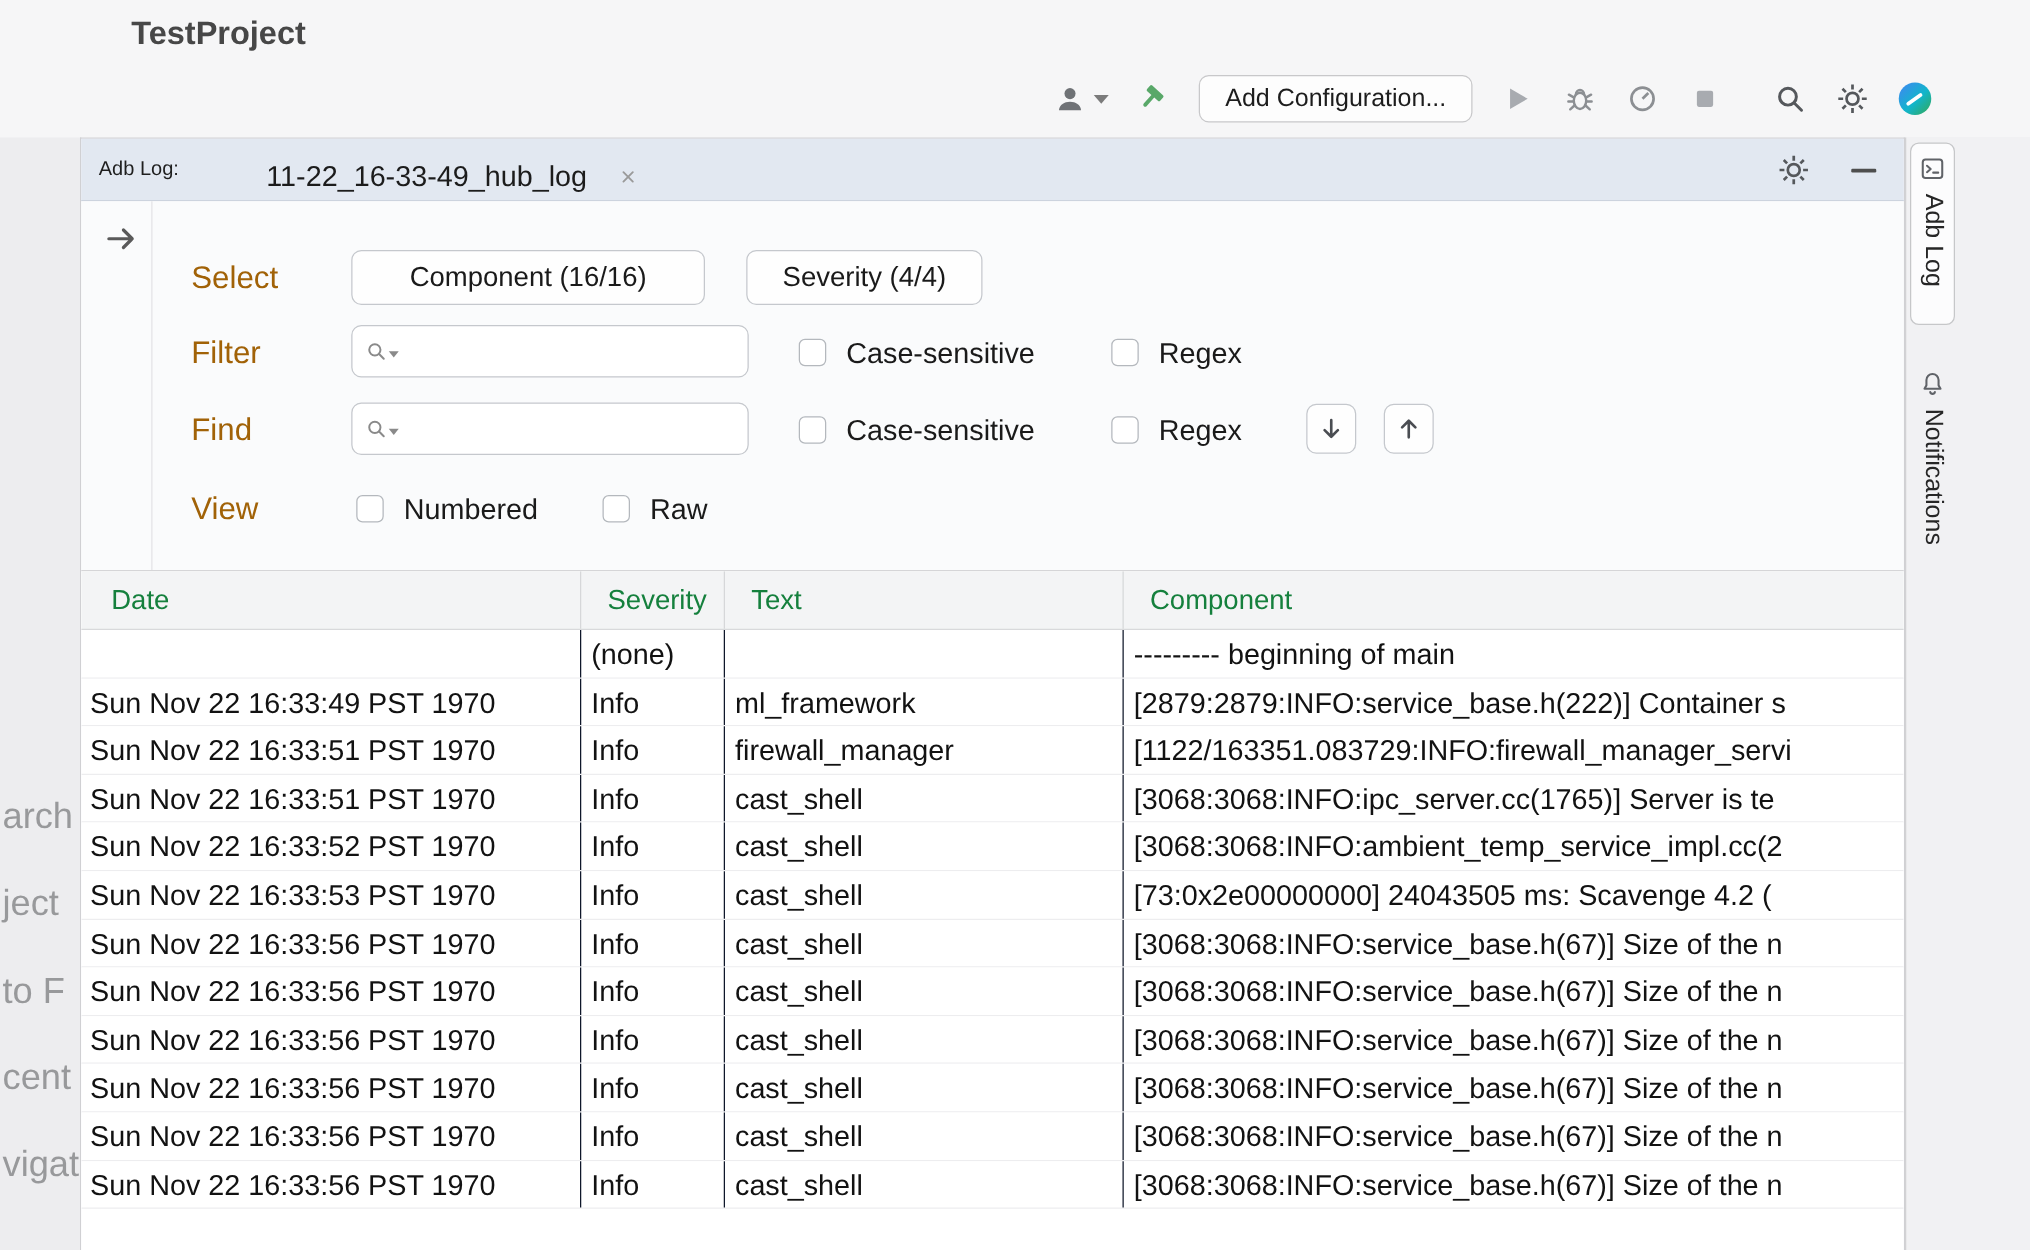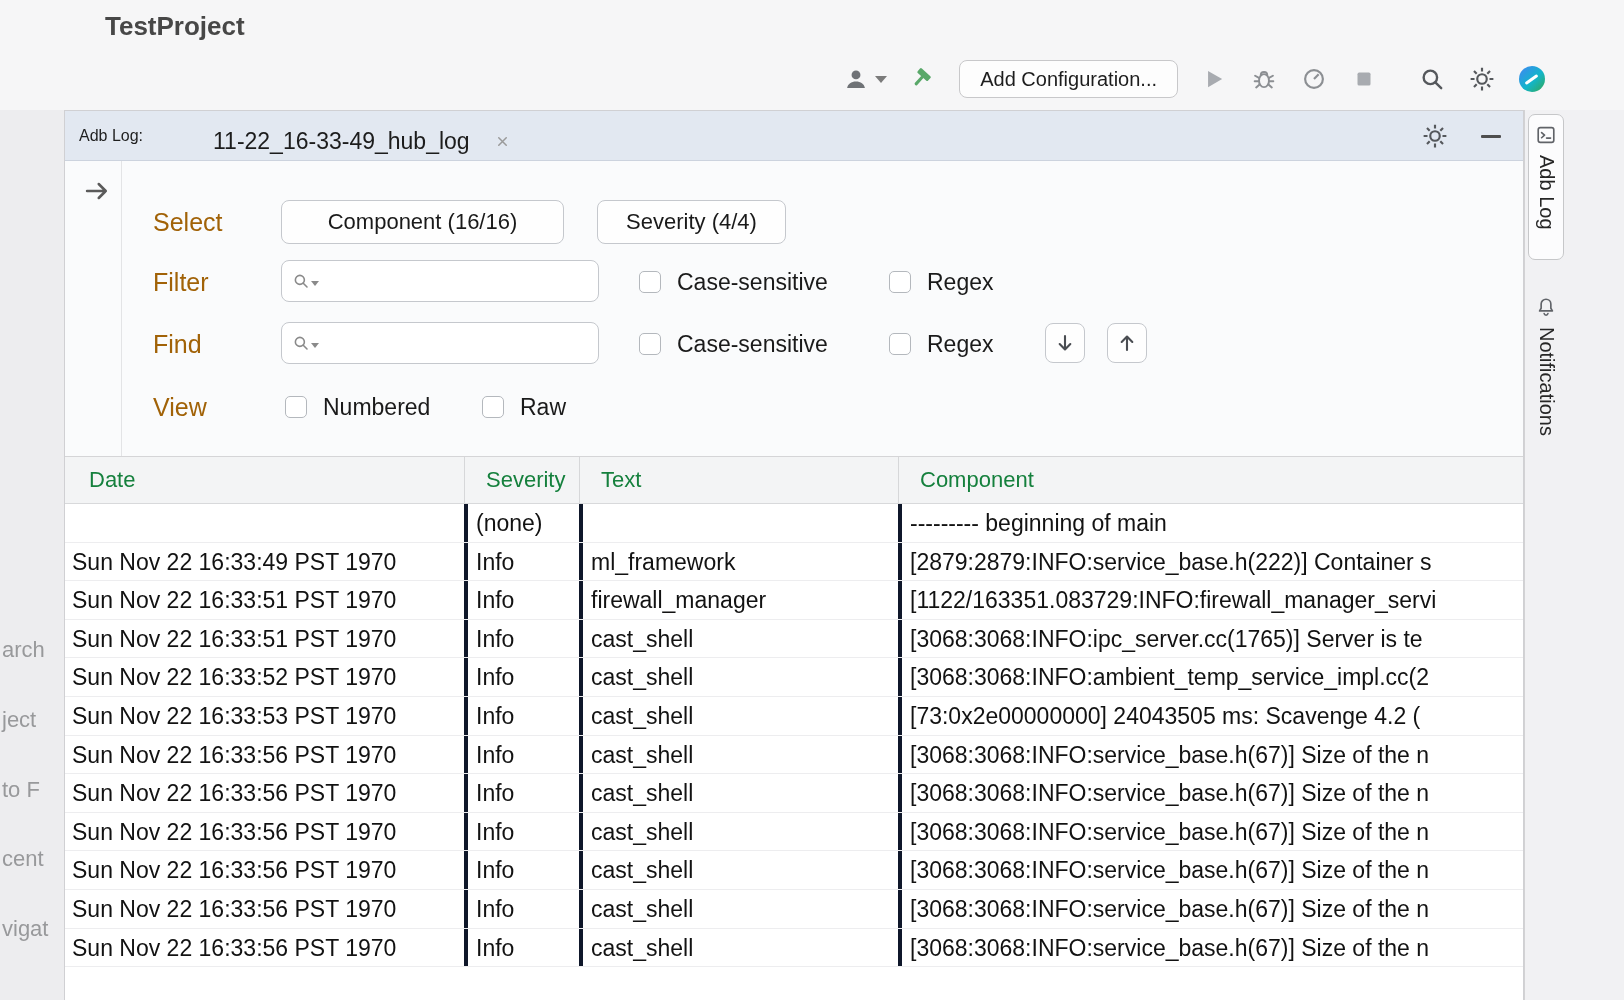--- a/index.html
+++ b/index.html
@@ -1,20 +1,20 @@
 <!DOCTYPE html>
 <html><head>
 <meta charset="utf-8">
 <style>
   *{margin:0;padding:0;box-sizing:border-box}
   html,body{width:1624px;height:1000px;overflow:hidden}
   body{font-family:"Liberation Sans",sans-serif;background:#ededef;position:relative;color:#1a1a1a}
 
   
-  .frag{position:absolute;left:2px;font-size:22px;color:#98999b;white-space:pre;z-index:0}
+  .frag{position:absolute;left:2px;font-size:29px;color:#98999b;white-space:pre;z-index:0}
 
   
   #titlebar{position:absolute;top:0;left:0;right:0;height:110px;background:#f6f6f7;z-index:1}
   #project-title{position:absolute;left:105px;top:11px;font-size:26px;font-weight:bold;color:#474747}
   #toolbar{position:absolute;right:78px;top:58px;height:42px;display:flex;align-items:center;gap:22px;z-index:2}
   .tb-icon{width:28px;height:28px;display:flex;align-items:center;justify-content:center;cursor:pointer}
   .tb-icon svg{width:26px;height:26px}
   .user-group{display:flex;align-items:center;gap:5px;cursor:pointer}
   .chevron-down{width:0;height:0;border-left:6px solid transparent;border-right:6px solid transparent;border-top:7px solid #7b7b7b}
   #add-config-btn{height:38px;padding:0 20px;border:1px solid #c8c8ca;border-radius:8px;background:#fdfdfd;font-family:inherit;font-size:20px;color:#1d1d1d;cursor:pointer}
@@ -64,21 +64,21 @@
   
   #log-table{position:absolute;top:345px;left:0;right:0;bottom:0;background:#fff;border-top:1px solid #d5d5d7;display:flex;flex-direction:column;overflow:hidden}
   #thead{display:grid;grid-template-columns:399px 115px 319px 1fr;height:47px;flex:0 0 47px;background:#f3f4f5;border-bottom:1px solid #d8d9db}
   .th{line-height:46px;font-size:22px;color:#15803d;padding-left:21px;white-space:nowrap;overflow:hidden}
   .th:first-child{padding-left:24px}
   .th + .th{border-left:1px solid #d6d7d9}
   #tbody{flex:1;display:flex;flex-direction:column;overflow:hidden}
   .trow{display:grid;grid-template-columns:399px 115px 319px 1fr;height:38.6px;flex:0 0 38.6px;border-bottom:1px solid #ededef;cursor:default;background:#fff}
   .tcell{line-height:38px;font-size:23px;color:#121212;padding-left:8px;white-space:nowrap;overflow:hidden}
   .tcell:first-child{padding-left:7px}
-  .tcell + .tcell{border-left:4px solid #0f172a}
+  .tcell + .tcell{border-left:1px solid #0f172a}
 
   
   #dock{position:absolute;left:1524px;top:110px;right:0;bottom:0;background:#f1f1f3;border-left:1px solid #d2d2d4;z-index:2}
   .dock-tab{position:absolute;left:3px;width:36px;display:flex;flex-direction:column;align-items:center;gap:9px;cursor:pointer}
   .dock-tab svg{width:22px;height:22px;flex:0 0 22px}
   .dock-tab.active{top:4px;height:146px;background:#fcfcfd;border:1px solid #c6c7c9;border-radius:7px;padding-top:9px}
   .dock-tab.inactive{top:182px;padding-top:4px}
   .vtext{writing-mode:vertical-rl;font-size:20px;color:#262626;white-space:nowrap}
 </style>
 </head>

